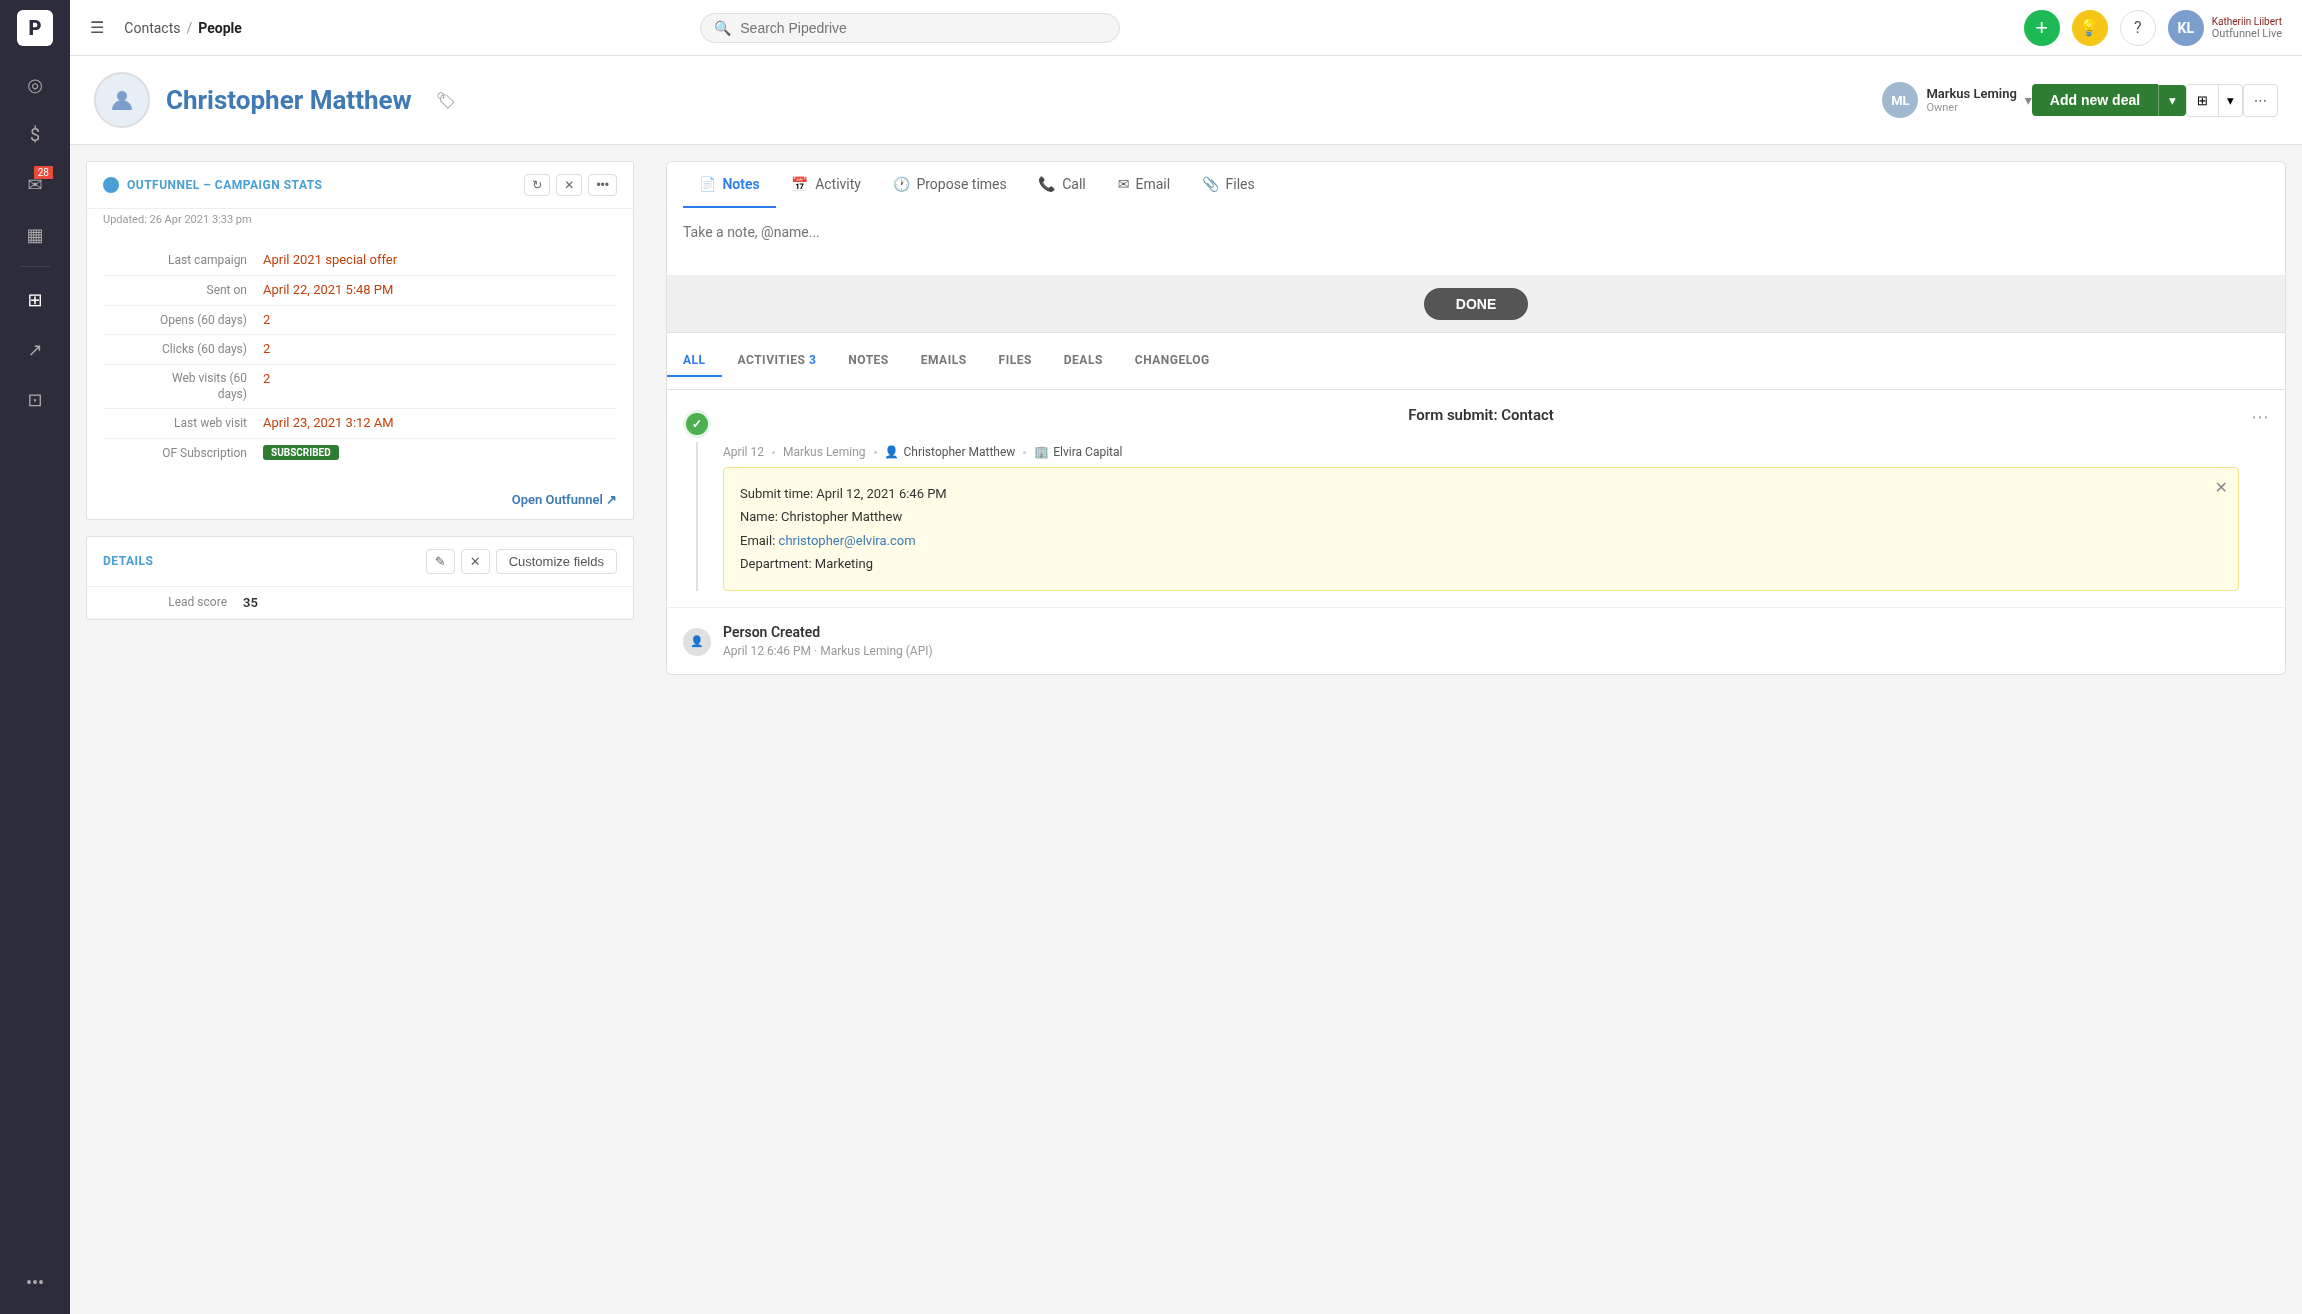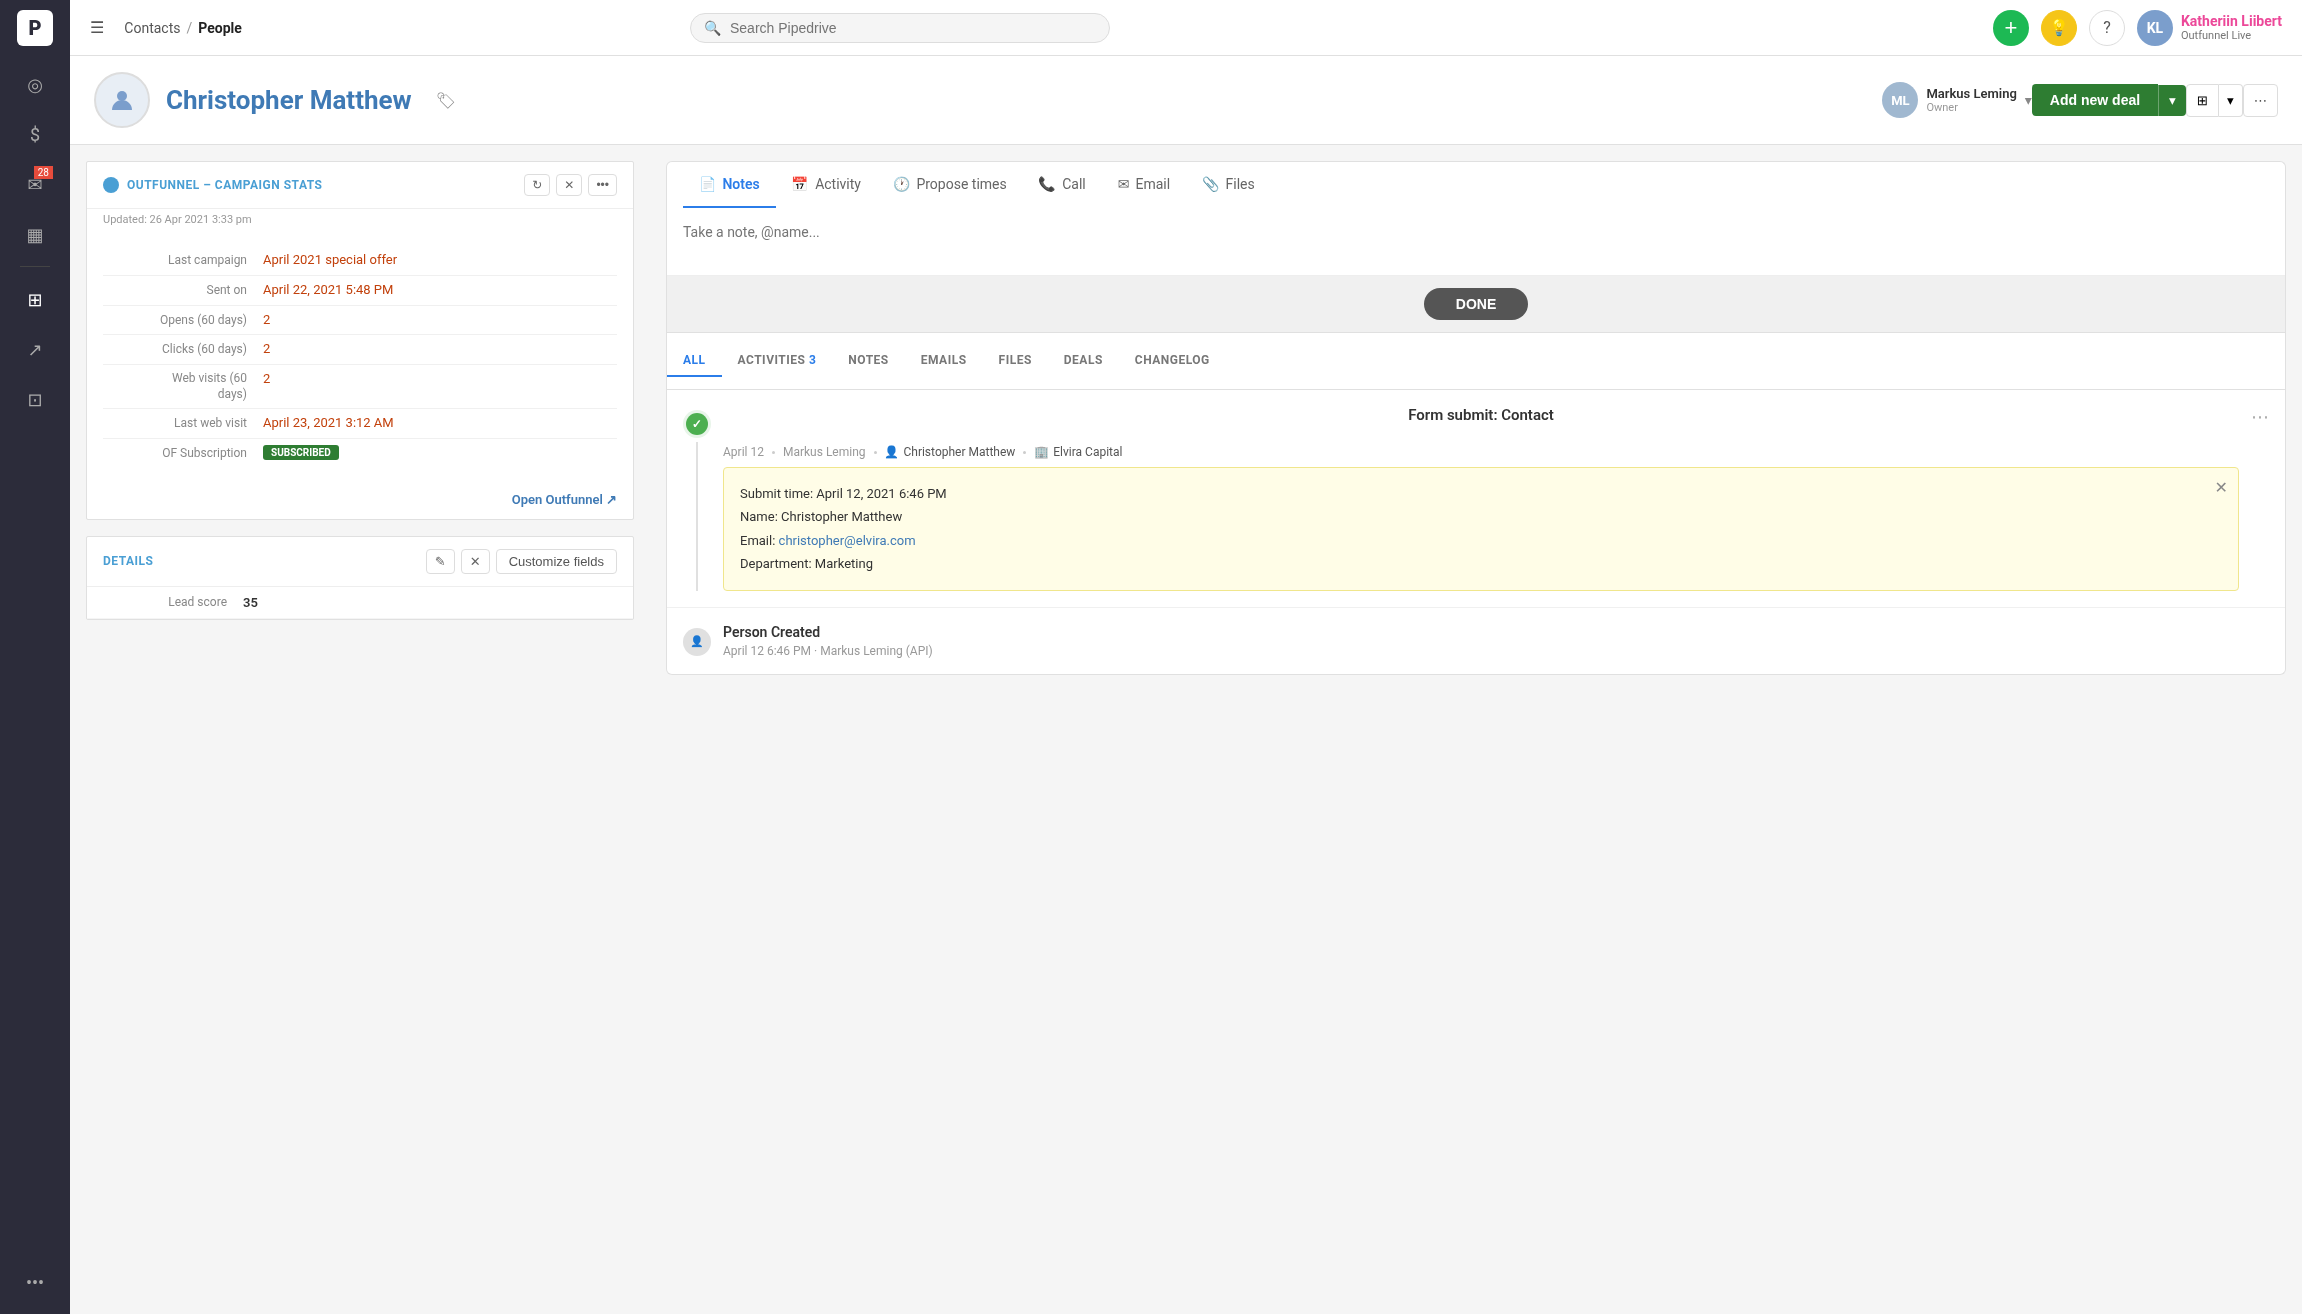--- a/index.html
+++ b/index.html
@@ -29,21 +29,21 @@
     .search-input-wrap { display: flex; align-items: center; background: #f5f5f5; border: 1px solid #ddd; border-radius: 20px; padding: 6px 14px; gap: 8px; }
     .search-input-wrap input { border: none; background: transparent; outline: none; font-size: 14px; width: 100%; color: #333; }
     .search-icon-svg { color: #888; font-size: 14px; }
     .nav-actions { display: flex; align-items: center; gap: 12px; margin-left: auto; }
     .btn-add { background: #1db954; color: #fff; border: none; border-radius: 50%; width: 36px; height: 36px; font-size: 22px; cursor: pointer; display: flex; align-items: center; justify-content: center; }
     .nav-icon-btn { width: 36px; height: 36px; border-radius: 50%; display: flex; align-items: center; justify-content: center; cursor: pointer; color: #555; font-size: 16px; border: 1px solid #ddd; background: #fff; }
     .nav-icon-btn.bulb { background: #f5c518; color: #fff; border-color: #f5c518; }
     .user-avatar-wrap { display: flex; align-items: center; gap: 8px; cursor: pointer; }
     .user-avatar { width: 36px; height: 36px; border-radius: 50%; background: #ccc; overflow: hidden; display: flex; align-items: center; justify-content: center; font-weight: 700; color: #fff; font-size: 14px; background: #7b9ecc; }
     .user-info { font-size: 12px; }
-    .user-name { font-weight: 700; font-size: 14px; color: #ec4899; }
+    .user-name { font-weight: 400; font-size: 10px; color: #7f1d1d; }
     .user-org { color: #777; font-size: 11px; }
 
     
     .content-area { flex: 1; display: flex; flex-direction: column; overflow: hidden; background: #f5f5f5; }
 
     
     .person-header { background: #fff; border-bottom: 1px solid #e0e0e0; padding: 16px 24px; display: flex; align-items: center; gap: 16px; }
     .person-avatar { width: 56px; height: 56px; border-radius: 50%; background: #e8eef5; display: flex; align-items: center; justify-content: center; font-size: 24px; color: #7b9ecc; border: 2px solid #ddd; }
     .person-name { font-size: 26px; font-weight: 700; color: #3f7ab5; }
     .person-tag-icon { color: #888; font-size: 16px; cursor: pointer; margin-left: 8px; }

